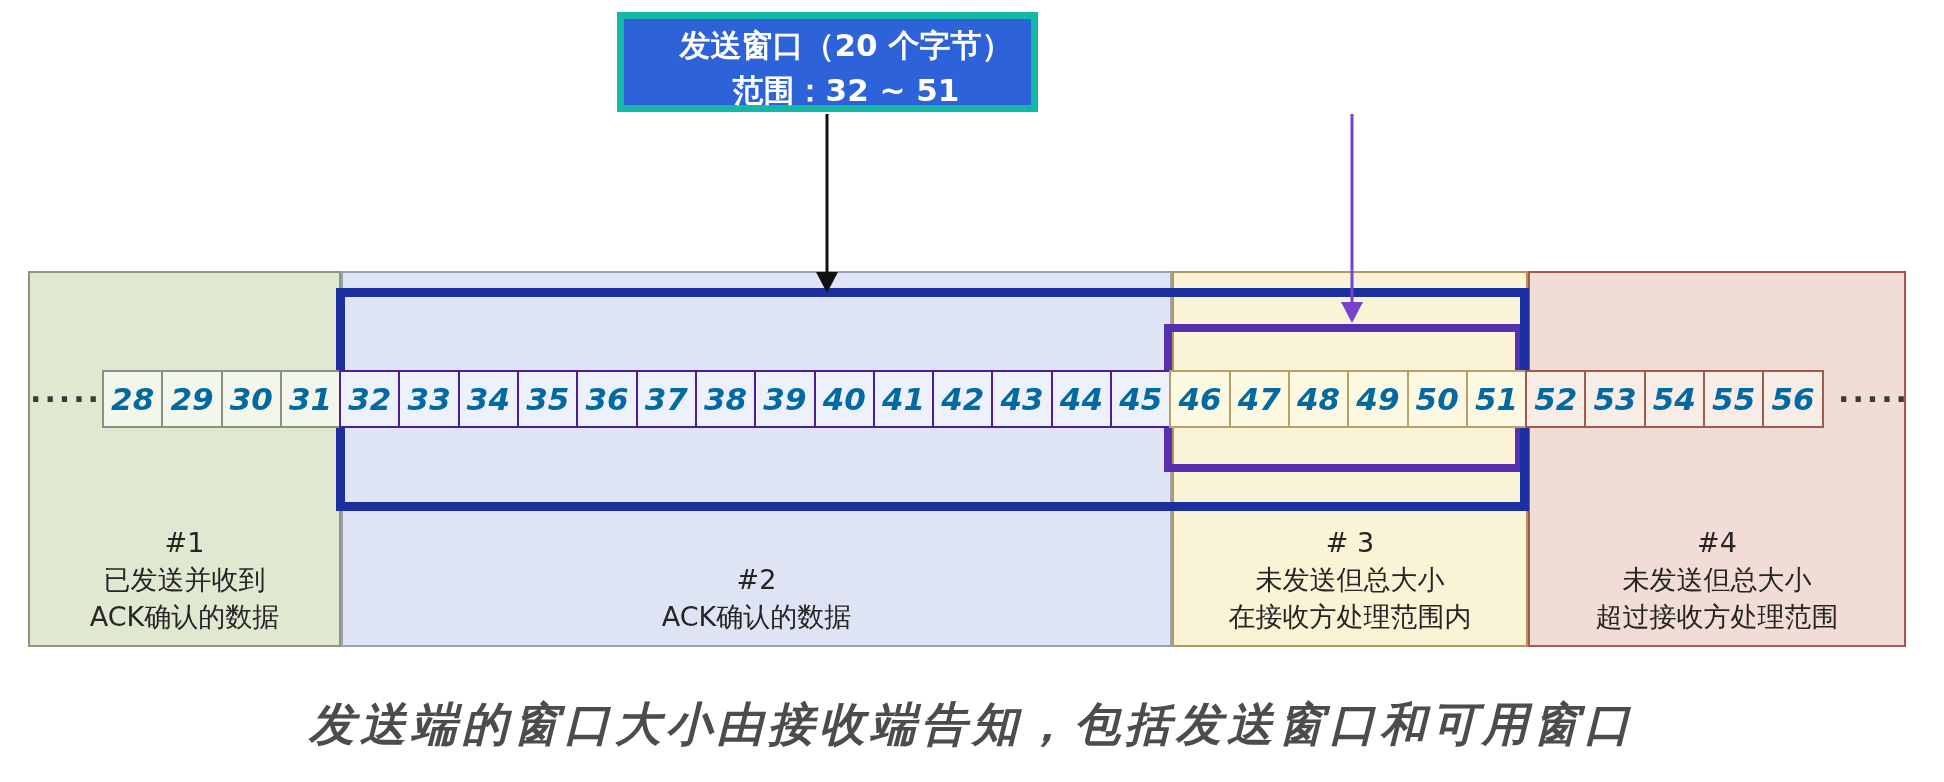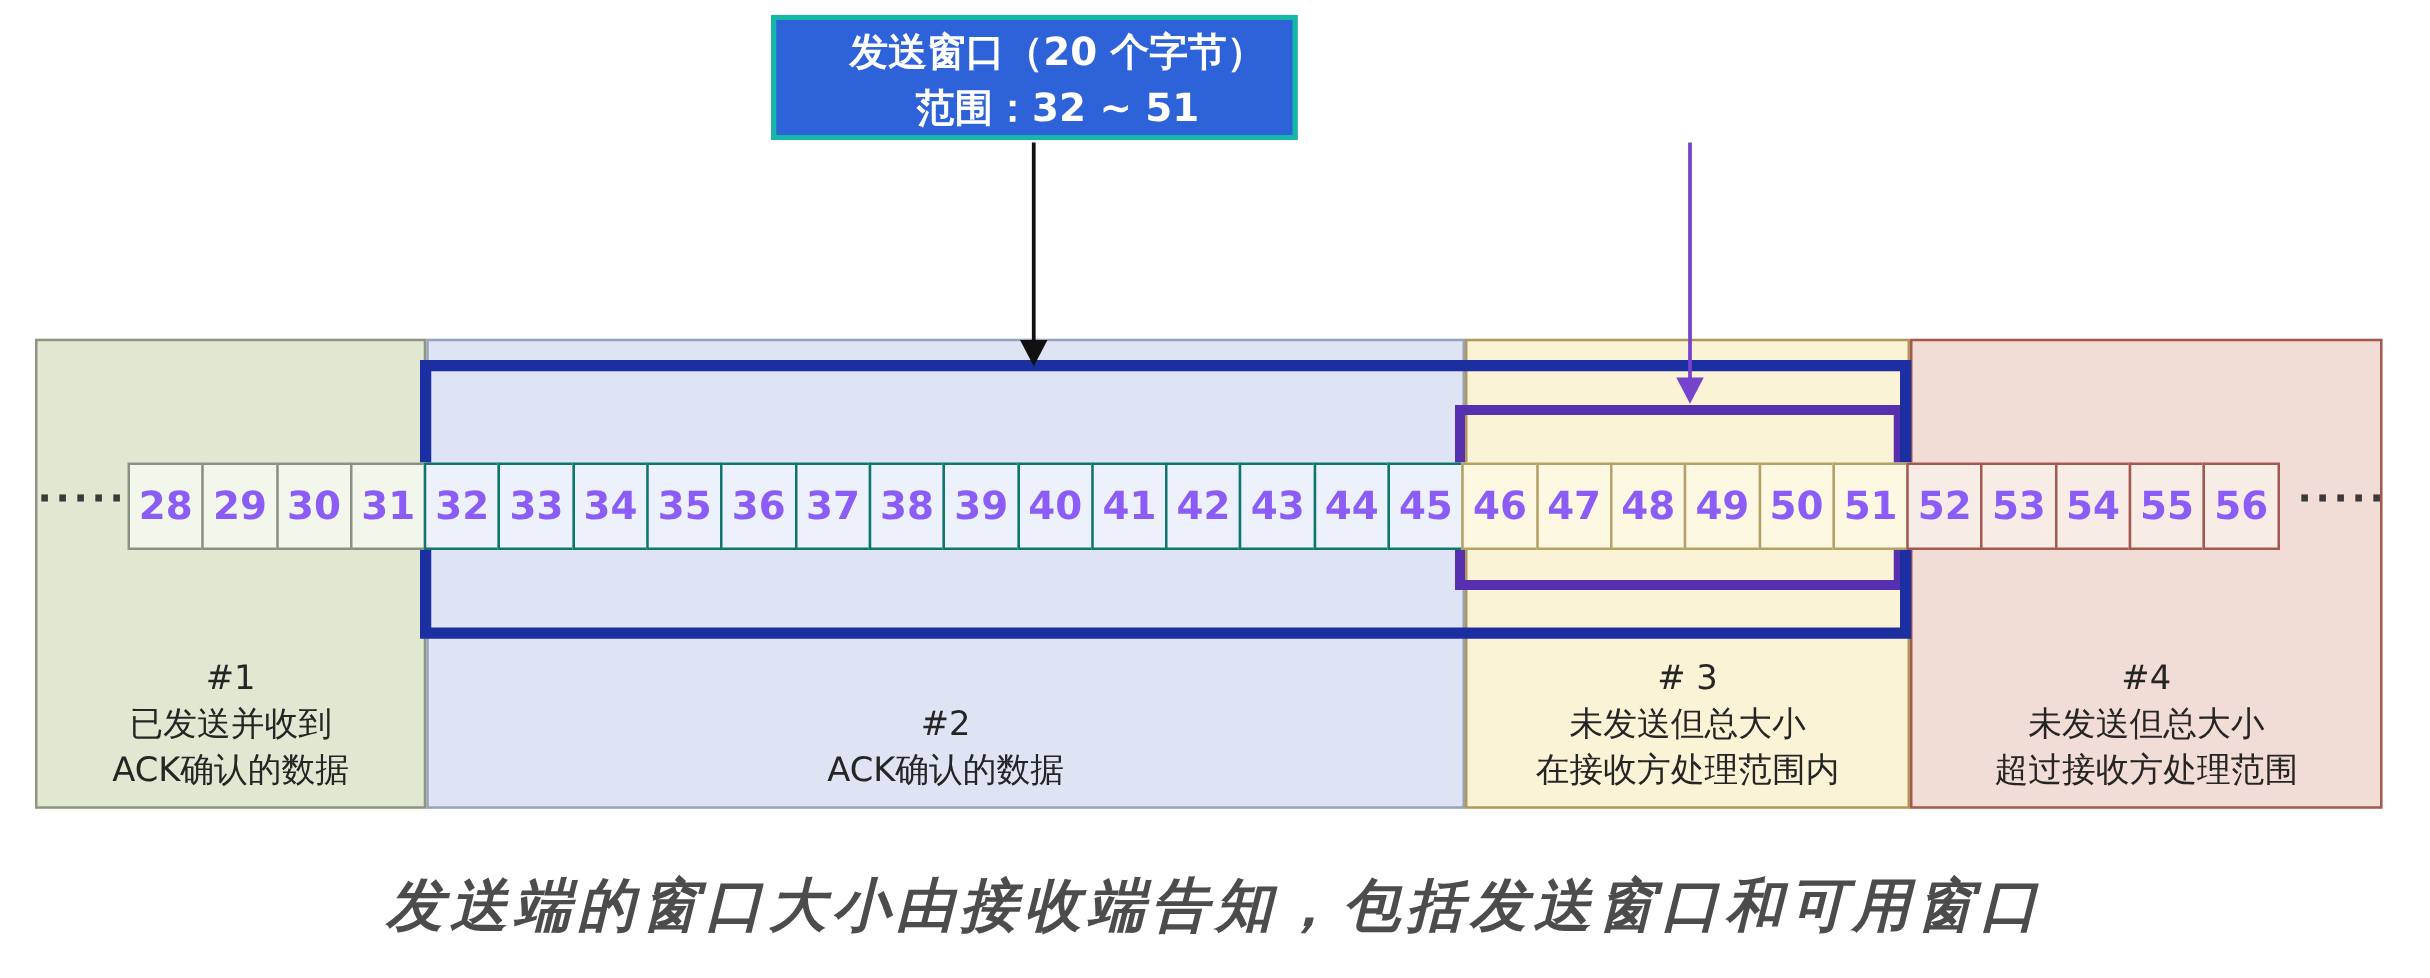--- a/index.html
+++ b/index.html
@@ -6,21 +6,21 @@
   .canvas{
     position:relative;width:1944px;height:782px;background:#ffffff;overflow:hidden;
     font-family:"DejaVu Sans","Liberation Sans",sans-serif;
   }
   
   .callout{
     position:absolute;top:12px;height:100px;box-sizing:border-box;
     color:#ffffff;text-align:center;font-weight:bold;font-size:31px;line-height:45px;
     padding-top:4px;z-index:7;
   }
-  .callout.send{left:617px;width:421px;background:#2e62d8;border:4px solid #14b8a6;padding-left:37px;}
+  .callout.send{left:617px;width:421px;background:#2e62d8;border:7px solid #14b8a6;padding-left:37px;}
   .callout.usable{left:1150px;width:438px;background:#8c4ce9;border:3px solid #3f3570;}
   
   .arrows{position:absolute;left:0;top:0;width:1944px;height:782px;z-index:6;pointer-events:none;}
   
   .region{position:absolute;top:271px;height:376px;box-sizing:border-box;z-index:1;}
   .region.acked {left:28px;  width:313px;background:#e1e8d2;border:2px solid #8f967f;}
   .region.sent  {left:341px; width:831px;background:#dee4f4;border:2px solid #98a2b8;}
   .region.usable{left:1172px;width:356px;background:#faf3d6;border:2px solid #b0985c;}
   .region.beyond{left:1528px;width:378px;background:#f1dcd6;border:2px solid #a5584e;}
   .region-label{
@@ -31,27 +31,27 @@
   .window-outline{position:absolute;box-sizing:border-box;background:transparent;}
   .window-outline.send{
     left:336px;top:288px;width:1193px;height:223px;border:9px solid #1b2fa0;z-index:3;
   }
   .window-outline.usable{
     left:1164px;top:324px;width:359px;height:148px;border:8px solid #5630ae;z-index:2;
   }
   
   .sequence-row{position:absolute;left:102px;top:370px;display:flex;z-index:4;}
   .cell{
-    width:61.3px;height:70px;box-sizing:border-box;flex:none;
+    width:61.3px;height:58px;box-sizing:border-box;flex:none;
     display:flex;align-items:center;justify-content:center;
-    font-size:31px;font-weight:bold;color:#8b5cf6;
+    font-size:31px;font-weight:bold;color:#0369a1;font-style:italic;
   }
   .cell + .cell{margin-left:-2px;text-align:center;}
   .cell.acked {background:#f3f6ea;border:2px solid #8b9084;}
-  .cell.sent  {background:#edf1fb;border:2px solid #0f766e;}
+  .cell.sent  {background:#edf1fb;border:2px solid #4c1d95;}
   .cell.usable{background:#fdf8e2;border:2px solid #b3a165;}
   .cell.beyond{background:#f8ece7;border:2px solid #a05a50;}
   
   .dots{
     position:absolute;top:382px;font-size:30px;font-weight:bold;color:#3a3a3a;
     letter-spacing:3px;line-height:36px;z-index:4;
   }
   .dots.left{left:30px;}
   .dots.right{left:1838px;}
   

